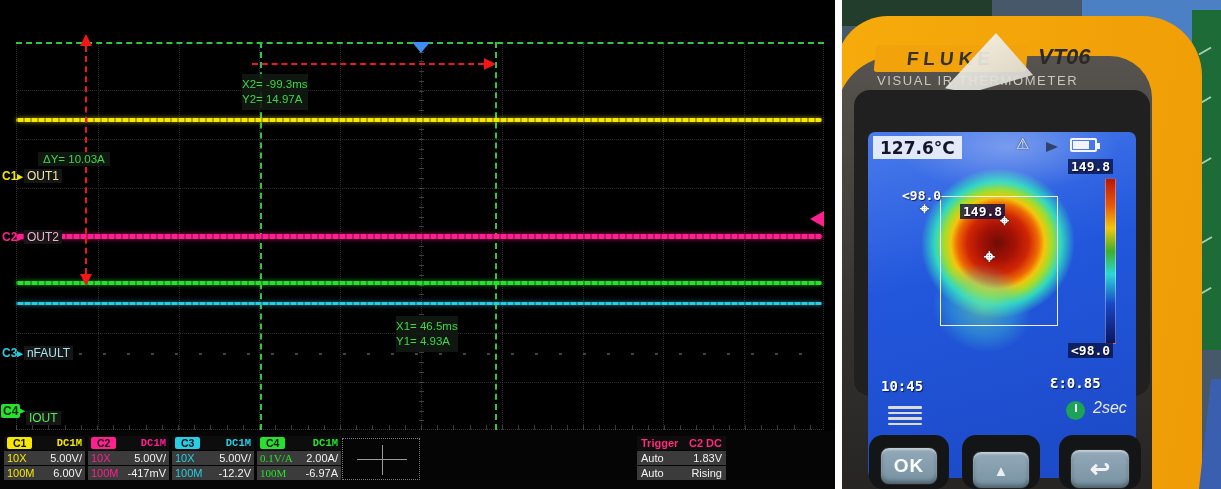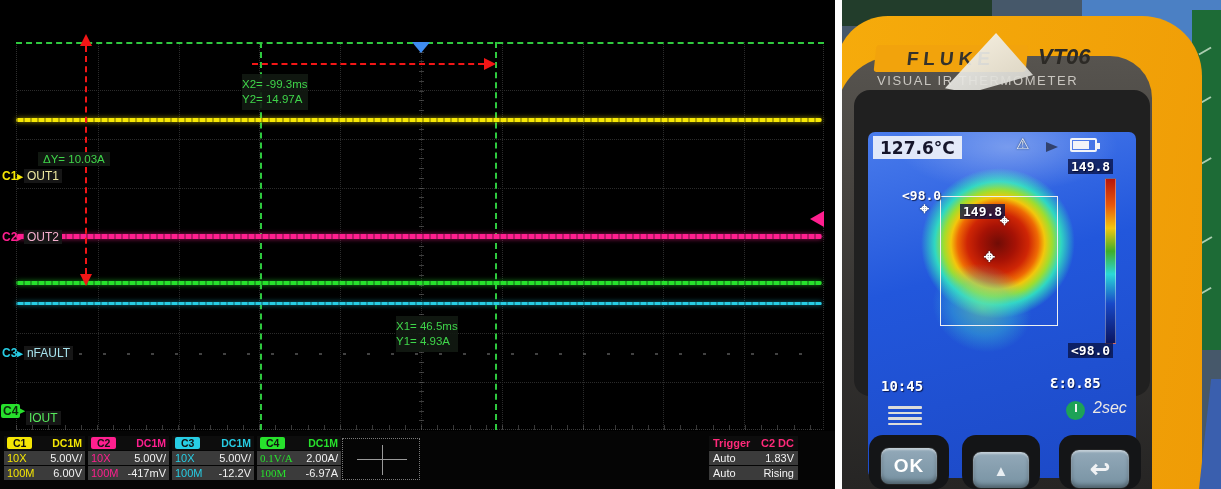--- a/index.html
+++ b/index.html
@@ -58,21 +58,21 @@
   .lab-c4 .arrow{color:#27e12c;} .lab-c4 .nm{color:#57e95c;margin-top:15px;}
 
   
   .botbar { position:absolute; left:0; top:431px; width:835px; height:58px; background:#050505; }
   .sbox { position:absolute; top:5px; width:81px; font-size:10.5px; }
   .sbox .hdr { display:flex; justify-content:space-between; align-items:center; background:#0d0d0d; height:14px; padding:0 3px; }
   .sbox .row { display:flex; justify-content:space-between; background:#3b3b3b; height:14px; margin-top:1px;
                padding:0 3px; color:#f2f2f2; font-size:11px; align-items:center; }
   .idbadge { font-weight:bold; border-radius:2px; padding:0 6px; font-size:10.5px; color:#111; }
   .id-c1 { background:#f5e604; } .id-c2 { background:#ff1f8f; } .id-c3 { background:#27cde4; } .id-c4 { background:#27e12c; }
-  .coup { font-weight:bold; }
+  .coup { font-weight:bold;font-family:Liberation Mono, monospace; }
   .cp-c1 { color:#f5e604; } .cp-c2 { color:#ff1f8f; } .cp-c3 { color:#27cde4; } .cp-c4 { color:#27e12c; }
   .lft-c1 { color:#f5e604; } .lft-c2 { color:#ff1f8f; } .lft-c3 { color:#27cde4; } .lft-c4 { color:#27e12c;font-family:Liberation Serif, serif; }
   .zoomnav { position:absolute; left:342px; top:7px; width:78px; height:42px; border:1px dotted #7a7a7a; }
   .zoomnav .cx { position:absolute; left:14px; top:20px; width:50px; height:1px; background:#9a9a9a; }
   .zoomnav .cy { position:absolute; left:39px; top:6px; width:1px; height:30px; background:#9a9a9a; }
   .tbox { position:absolute; top:5px; font-size:11px; }
   .tbox .hdr { display:flex; justify-content:space-between; background:#0d0d0d; height:14px; padding:0 4px; align-items:center; color:#f2f2f2; }
   .tbox .hdr .ttl { font-weight:bold; }
   .tbox .row { display:flex; justify-content:space-between; background:#3b3b3b; height:14px; margin-top:1px; padding:0 4px; align-items:center; color:#f2f2f2; }
   .trg .ttl, .trg .src { color:#ff2a7a; font-weight:bold; }
@@ -276,21 +276,21 @@
             <span class="lft-c4">100M</span>
             <span>-6.97A</span>
           </div>
       </div>
 
       <div class="zoomnav">
         <div class="cx"></div>
         <div class="cy"></div>
       </div>
 
-      <div class="tbox trg" style="left:709px; width:89px">
+      <div class="tbox trg" style="left:637px; width:89px">
         <div class="hdr">
             <span class="ttl">Trigger</span>
             <span class="src">C2 DC</span>
           </div>
         <div class="row">
             <span>Auto</span>
             <span>1.83V</span>
           </div>
         <div class="row">
             <span>Auto</span>

